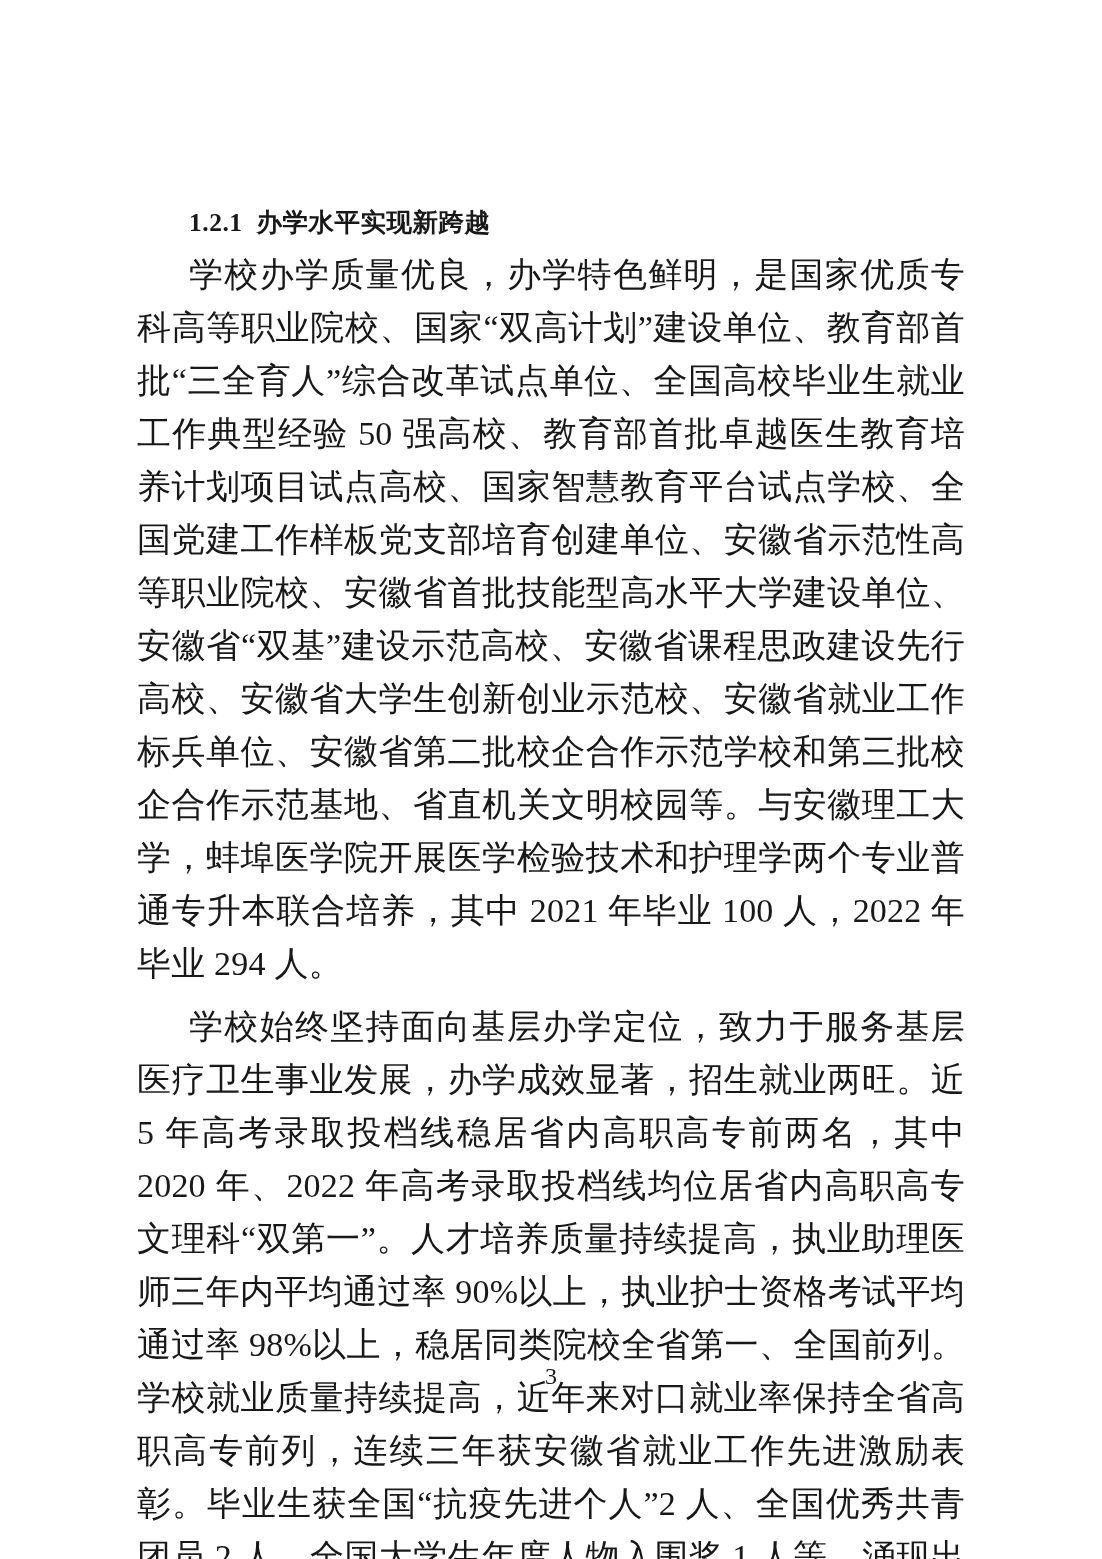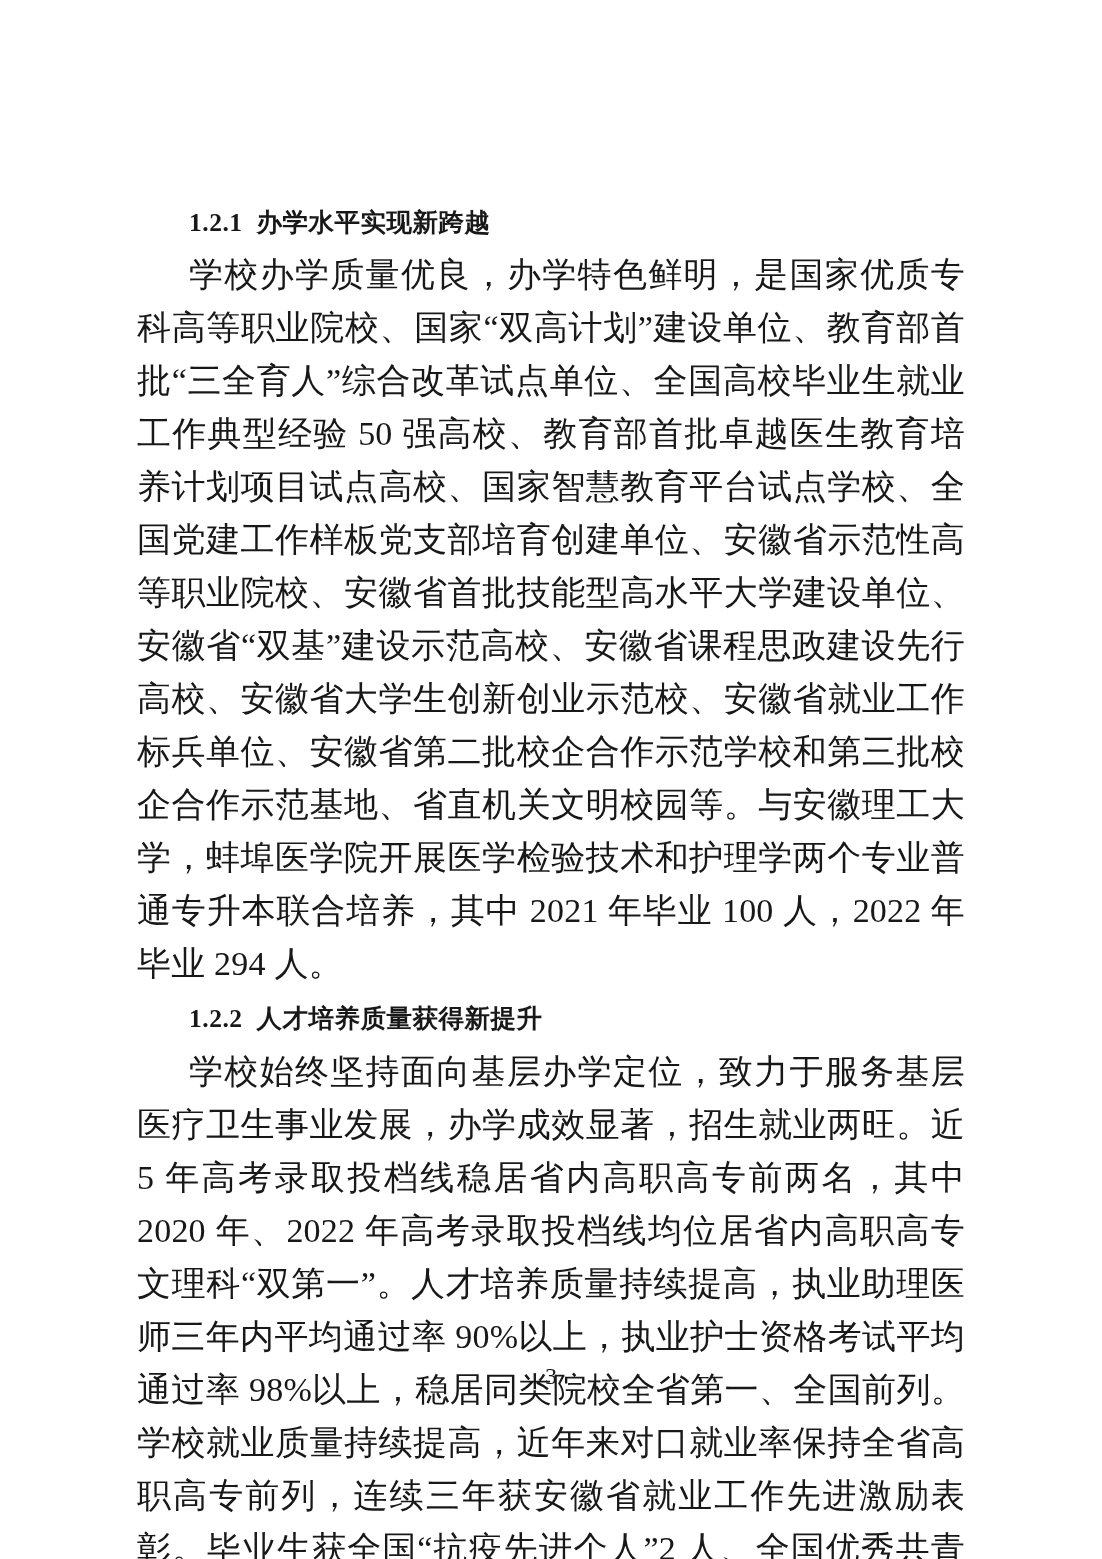--- a/index.html
+++ b/index.html
@@ -67,22 +67,19 @@
   <div class="content">
 
     <div class="section">
       <h2 class="heading">
         <span class="num">1.2.1</span><span>办学水平实现新跨越</span>
       </h2>
       <p class="para">学校办学质量优良，办学特色鲜明，是国家优质专科高等职业院校、国家“双高计划”建设单位、教育部首批“三全育人”综合改革试点单位、全国高校毕业生就业工作典型经验 50 强高校、教育部首批卓越医生教育培养计划项目试点高校、国家智慧教育平台试点学校、全国党建工作样板党支部培育创建单位、安徽省示范性高等职业院校、安徽省首批技能型高水平大学建设单位、安徽省“双基”建设示范高校、安徽省课程思政建设先行高校、安徽省大学生创新创业示范校、安徽省就业工作标兵单位、安徽省第二批校企合作示范学校和第三批校企合作示范基地、省直机关文明校园等。与安徽理工大学，蚌埠医学院开展医学检验技术和护理学两个专业普通专升本联合培养，其中 2021 年毕业 100 人，2022 年毕业 294 人。</p>
     </div>
 
     <div class="section">
-      <h2 class="heading">
-        <span class="num">1.2.2</span><span>人才培养质量获得新提升</span>
-      </h2>
       <p class="para">学校始终坚持面向基层办学定位，致力于服务基层医疗卫生事业发展，办学成效显著，招生就业两旺。近 5 年高考录取投档线稳居省内高职高专前两名，其中 2020 年、2022 年高考录取投档线均位居省内高职高专文理科“双第一”。人才培养质量持续提高，执业助理医师三年内平均通过率 90%以上，执业护士资格考试平均通过率 98%以上，稳居同类院校全省第一、全国前列。学校就业质量持续提高，近年来对口就业率保持全省高职高专前列，连续三年获安徽省就业工作先进激励表彰。毕业生获全国“抗疫先进个人”2 人、全国优秀共青团员 2 人、全国大学生年度人物入围奖 1 人等，涌现出多名坚守在医疗卫生和抗疫一线的优秀毕业生。如：入选党的二十大代表夏晓丹、全国优秀护理部主任荣向霞、全国“人民健康</p>
     </div>
 
   </div>
 
   <div class="page-number">3</div>
 </div>
 
 </body></html>

